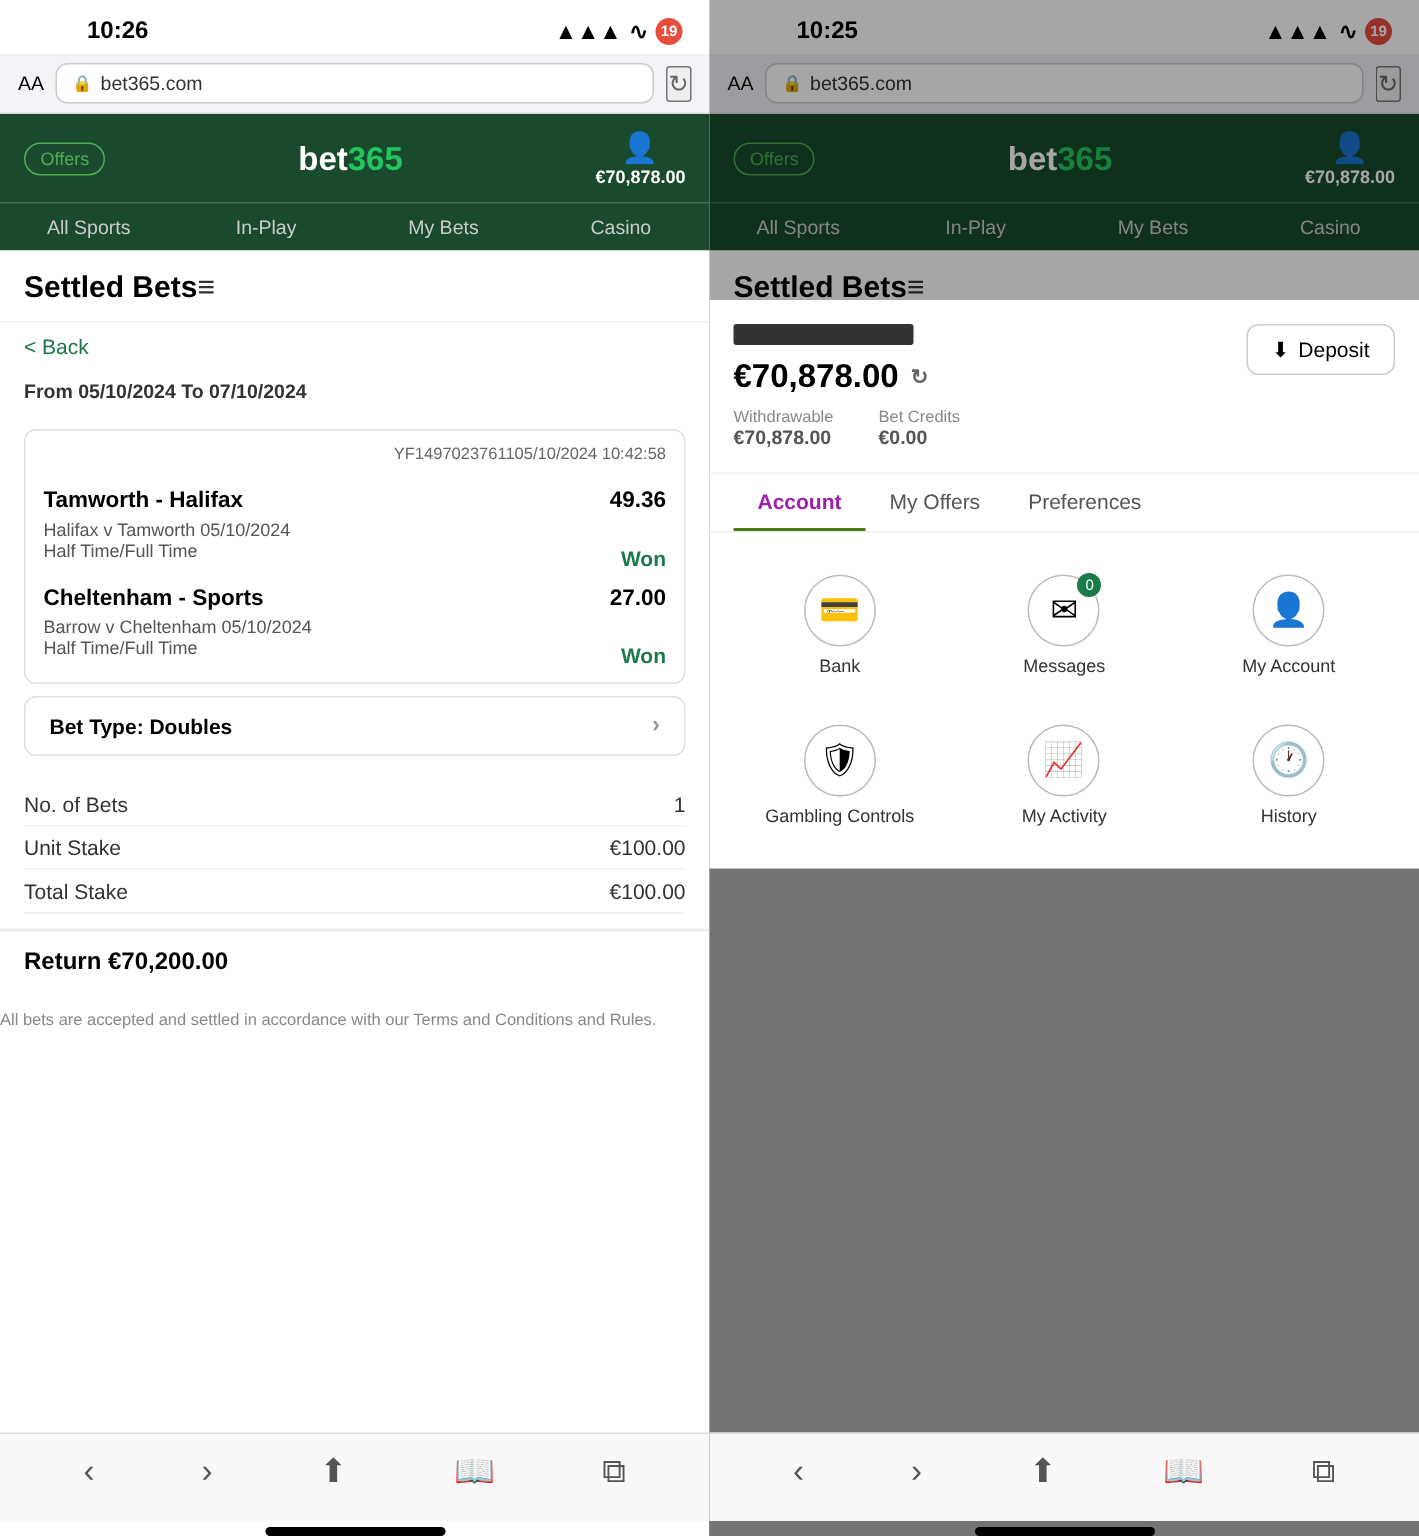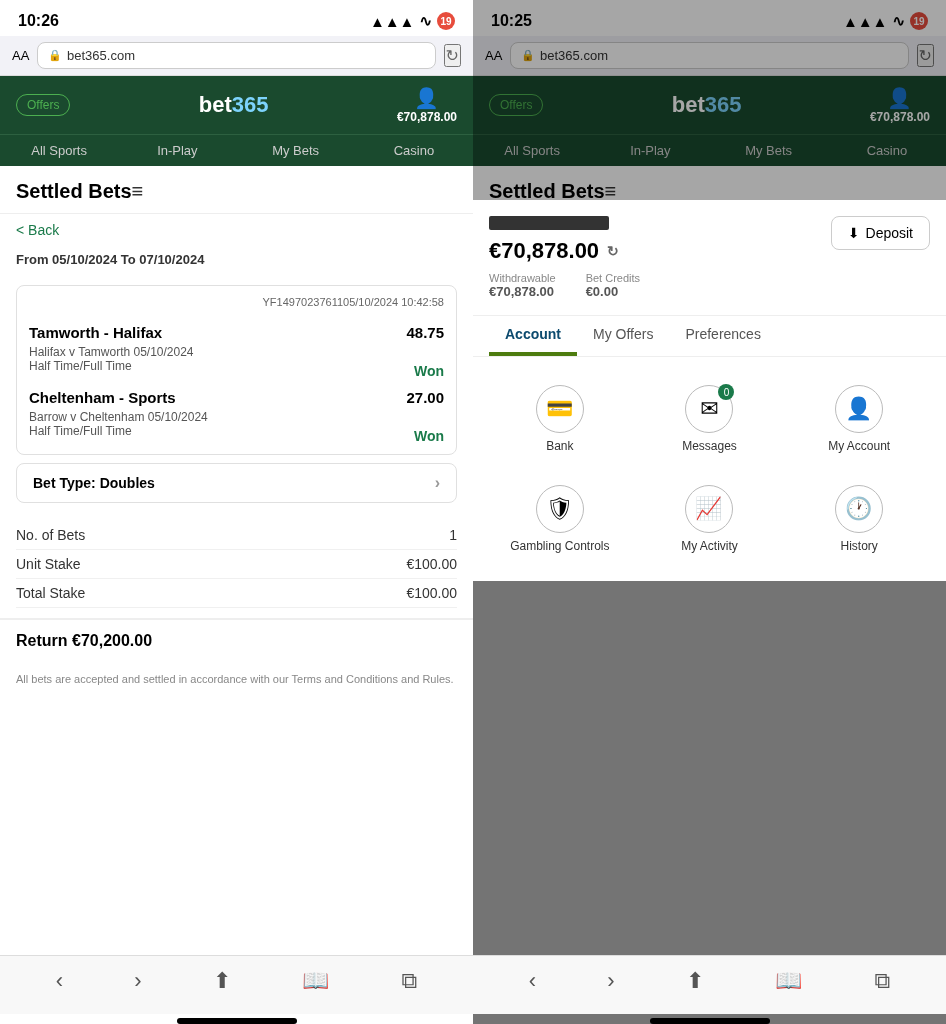--- a/index.html
+++ b/index.html
@@ -18,21 +18,21 @@
     
     .status-bar {
       background: #fff;
       display: flex;
       justify-content: space-between;
       align-items: center;
       padding: 12px 18px 6px;
       font-size: 15px;
       font-weight: 600;
     }
-    .status-bar .time { font-size: 16px; font-weight: 700; }
+    .status-bar .time { font-size: 16px; font-weight: 700; margin-left: 40px; }
     .status-bar .icons { display: flex; align-items: center; gap: 5px; }
     .battery-badge {
       background: #e74c3c;
       color: #fff;
       border-radius: 50%;
       width: 18px; height: 18px;
       display: flex; align-items: center; justify-content: center;
       font-size: 10px; font-weight: 700;
     }
 
@@ -75,21 +75,21 @@
       border-radius: 12px;
       padding: 3px 10px;
       font-size: 12px;
       cursor: pointer;
     }
     .logo {
       font-size: 22px;
       font-weight: 900;
       color: #fff;
     }
-    .logo span { color: #7dd3fc; }
+    .logo span { color: #22c55e; }
     .account-area {
       display: flex;
       flex-direction: column;
       align-items: center;
       color: #fff;
       font-size: 11px;
       cursor: pointer;
     }
     .account-icon { font-size: 20px; }
     .balance-text { font-size: 12px; font-weight: 600; white-space: nowrap; }
@@ -202,21 +202,21 @@
     .stat-value { color: #333; font-weight: 500; }
 
     .return-row {
       padding: 12px 16px;
       border-top: 2px solid #eee;
       font-size: 16px;
       font-weight: 700;
     }
 
     .disclaimer {
-      padding: 10px 16px 20px;
+      padding: 10px 0 20px;
       font-size: 11px;
       color: #888;
       line-height: 1.4;
     }
 
     
     .bottom-bar {
       background: #f8f8f8;
       border-top: 1px solid #ddd;
       display: flex;
@@ -307,22 +307,22 @@
       gap: 0;
     }
     .account-tab {
       padding: 10px 16px;
       font-size: 14px;
       cursor: pointer;
       color: #555;
       border-bottom: 2px solid transparent;
     }
     .account-tab.active {
-      color: #0c4a6e;
-      border-bottom: 4px solid #4d7c0f;
+      color: #a21caf;
+      border-bottom: 2px solid #4d7c0f;
       font-weight: 600;
     }
 
     
     .account-grid {
       display: grid;
       grid-template-columns: repeat(3, 1fr);
       padding: 16px;
       gap: 8px;
     }
@@ -432,21 +432,21 @@
 
     <div class="date-range">From 05/10/2024 To 07/10/2024</div>
 
     <div class="bet-card">
       <div class="bet-ref-row">
         <span>YF14970237611</span>
         <span>05/10/2024 10:42:58</span>
       </div>
       <div class="bet-match-row">
         <span class="bet-match-name">Tamworth - Halifax</span>
-        <span class="bet-odds">48.75</span>
+        <span class="bet-odds">49.36</span>
       </div>
       <div class="bet-sub">Halifax v Tamworth 05/10/2024</div>
       <div style="display:flex; justify-content:space-between;">
         <span class="bet-sub">Half Time/Full Time</span>
         <span class="bet-result">Won</span>
       </div>
 
       <div style="margin-top:10px;"></div>
 
       <div class="bet-match-row">

